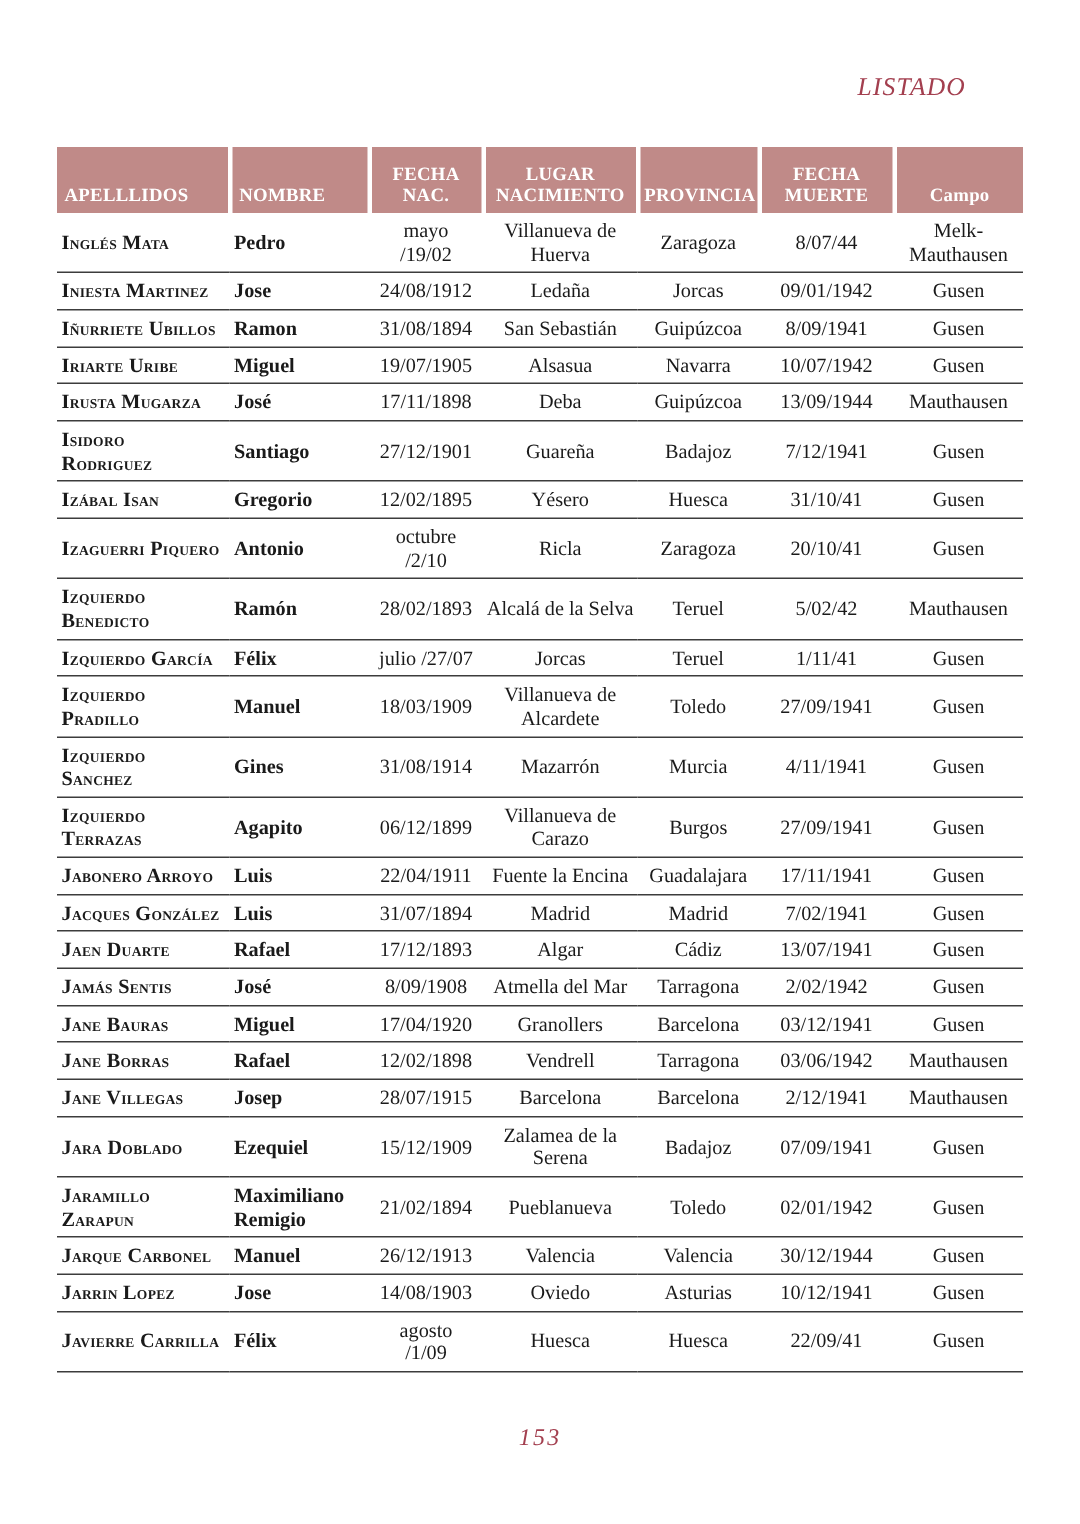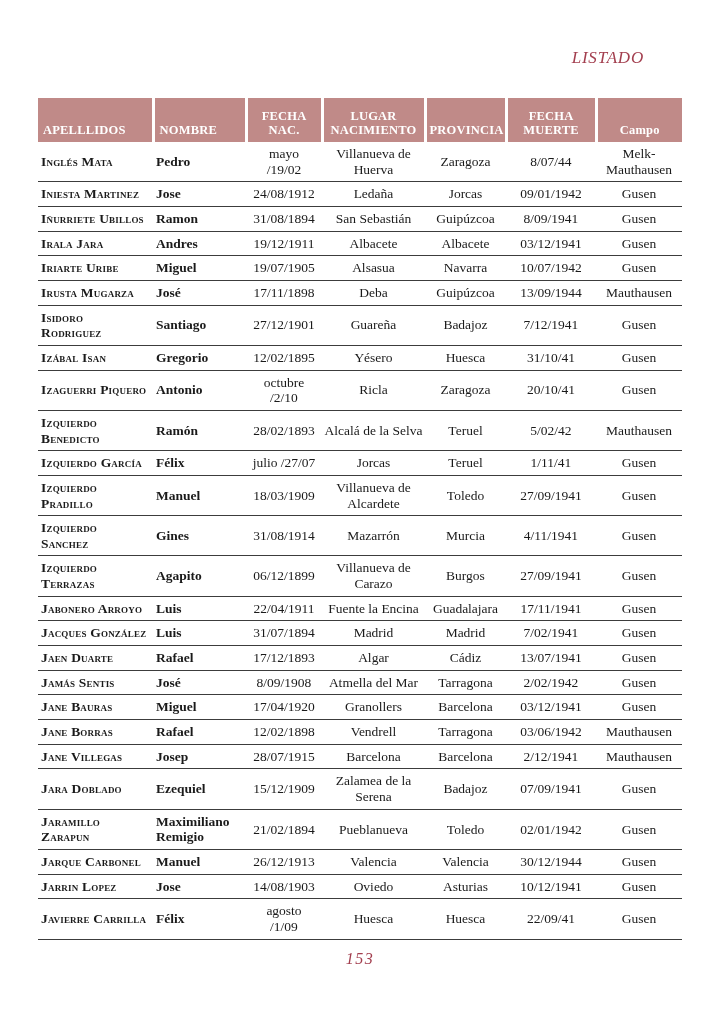--- a/index.html
+++ b/index.html
@@ -148,29 +148,20 @@
         <tr>
           <td class="col-0">Iñurriete Ubillos</td>
           <td class="col-1">Ramon</td>
           <td class="col-2">31/08/1894</td>
           <td class="col-3">San Sebastián</td>
           <td class="col-4">Guipúzcoa</td>
           <td class="col-5">8/09/1941</td>
           <td class="col-6">Gusen</td>
         </tr>
         <tr>
-          <td class="col-0">Irala Jara</td>
-          <td class="col-1">Andres</td>
-          <td class="col-2">19/12/1911</td>
-          <td class="col-3">Albacete</td>
-          <td class="col-4">Albacete</td>
-          <td class="col-5">03/12/1941</td>
-          <td class="col-6">Gusen</td>
-        </tr>
-        <tr>
           <td class="col-0">Iriarte Uribe</td>
           <td class="col-1">Miguel</td>
           <td class="col-2">19/07/1905</td>
           <td class="col-3">Alsasua</td>
           <td class="col-4">Navarra</td>
           <td class="col-5">10/07/1942</td>
           <td class="col-6">Gusen</td>
         </tr>
         <tr>
           <td class="col-0">Irusta Mugarza</td>

